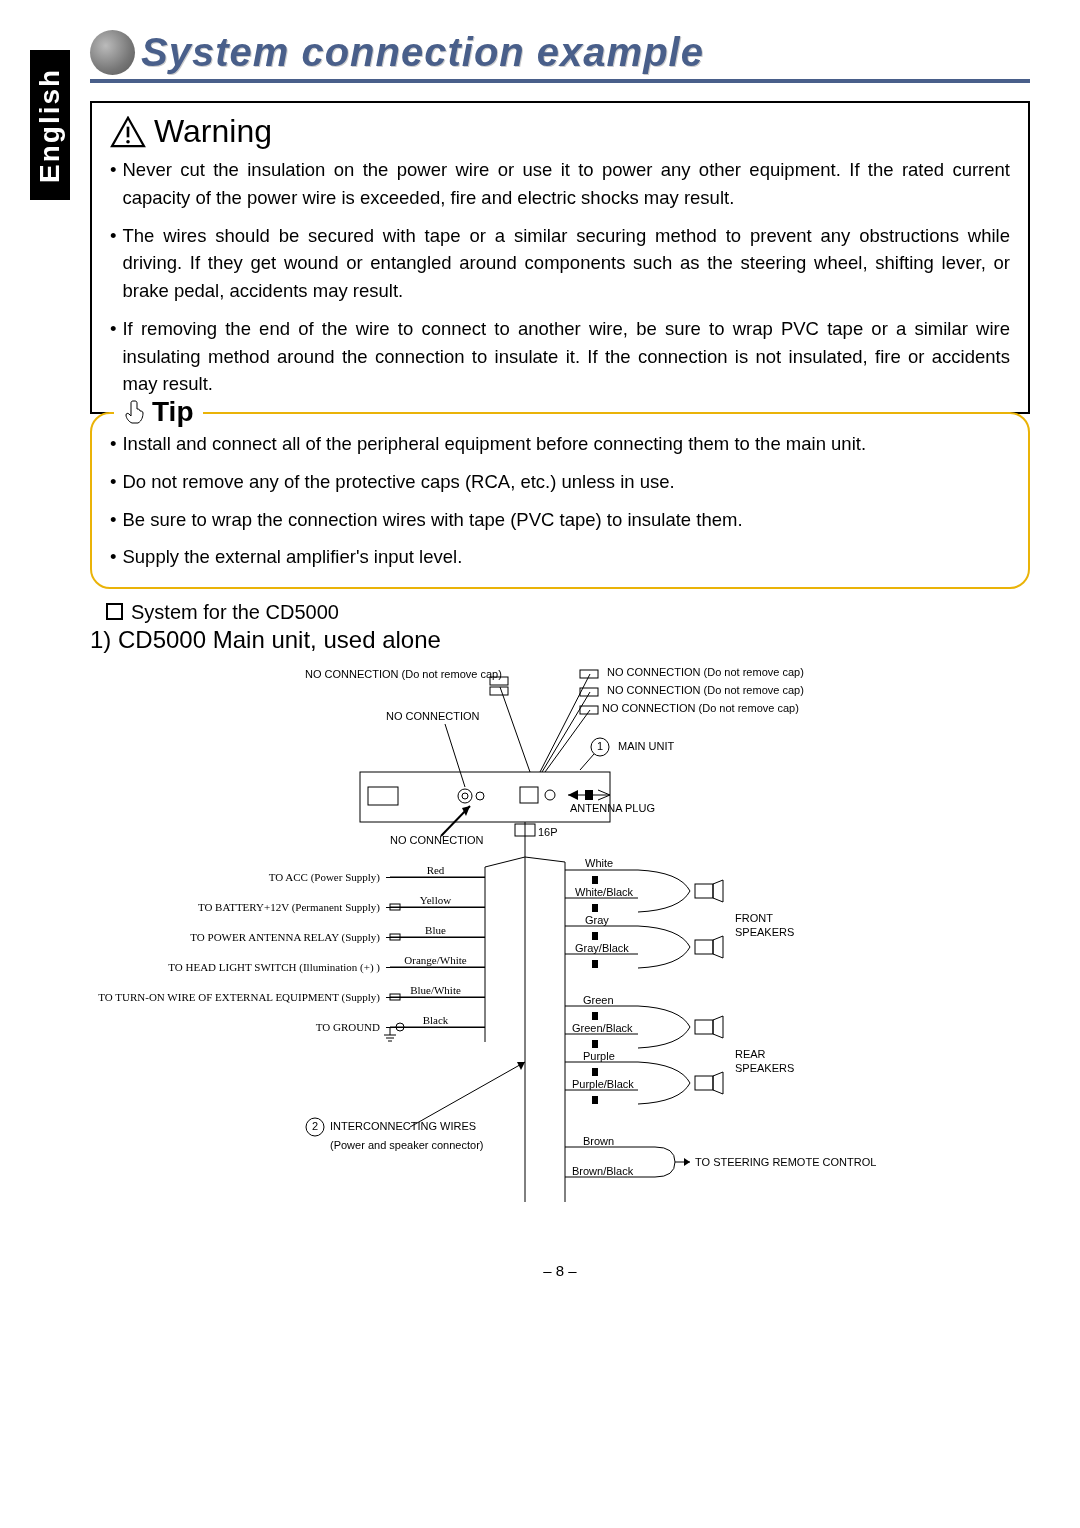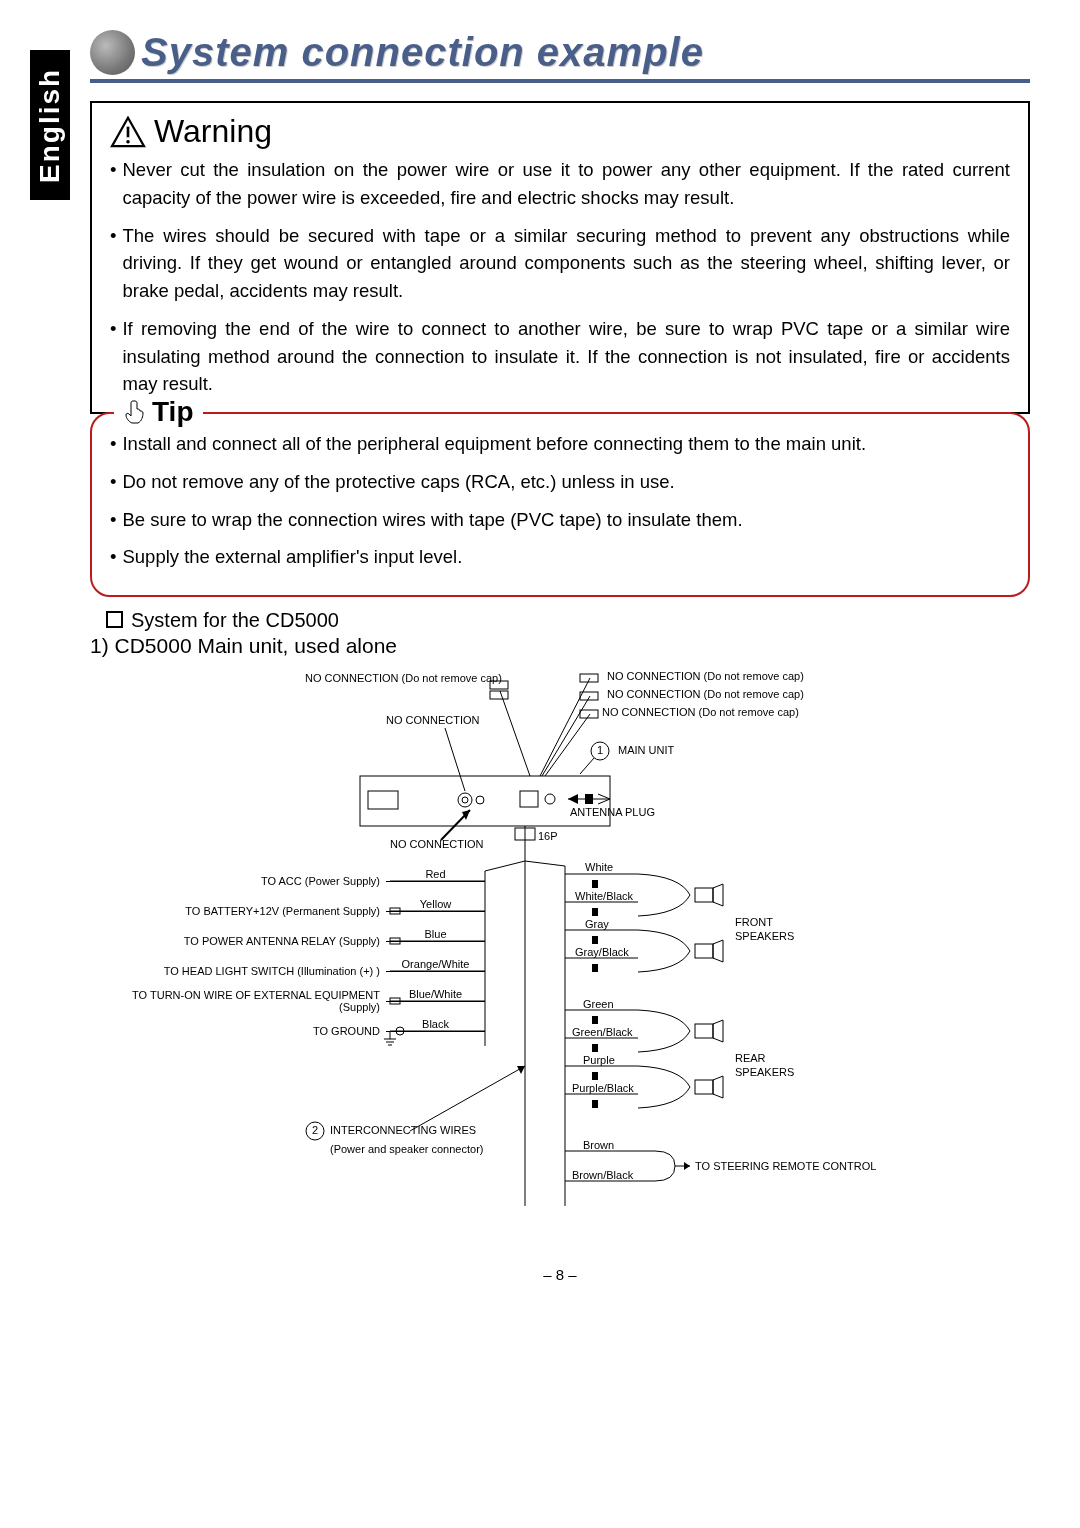--- a/index.html
+++ b/index.html
@@ -83,24 +83,24 @@
     font-size: 18.5px;
     line-height: 1.5;
     margin-bottom: 10px;
     text-align: justify;
   }
   .bullet-item .dot {
     margin-right: 6px;
   }
   .tip-box {
     position: relative;
-    border: 2px solid #b91c1c;
+    border: 2px solid #eab308;
     border-radius: 20px;
     margin-top: -2px;
-    padding: 16px 18px 24px 18px;
+    padding: 16px 18px 16px 18px;
   }
   .tip-label {
     position: absolute;
     top: -18px;
     left: 22px;
     background: #fff;
     padding: 0 10px;
     font-size: 28px;
     font-weight: bold;
     display: flex;
@@ -119,21 +119,21 @@
   .section-line .sq {
     display: inline-block;
     width: 13px;
     height: 13px;
     border: 2px solid #000;
     margin-right: 8px;
     position: relative;
     top: 1px;
   }
   .sub-line {
-    font-size: 21px;
+    font-size: 24px;
     margin-top: 2px;
   }
   
   .diagram {
     position: relative;
     width: 960px;
     height: 560px;
     margin-top: 8px;
     font-size: 11px;
   }
@@ -144,20 +144,21 @@
   }
   .diagram svg {
     position: absolute;
     inset: 0;
   }
   .wire-row {
     position: absolute;
     display: flex;
     align-items: center;
     height: 20px;
+    font-family: Liberation Serif, serif;
   }
   .wire-row .left-label {
     text-align: right;
     width: 290px;
     padding-right: 6px;
     font-size: 11px;
   }
   .wire-row .line {
     flex: 1;
     border-top: 1px solid #000;

